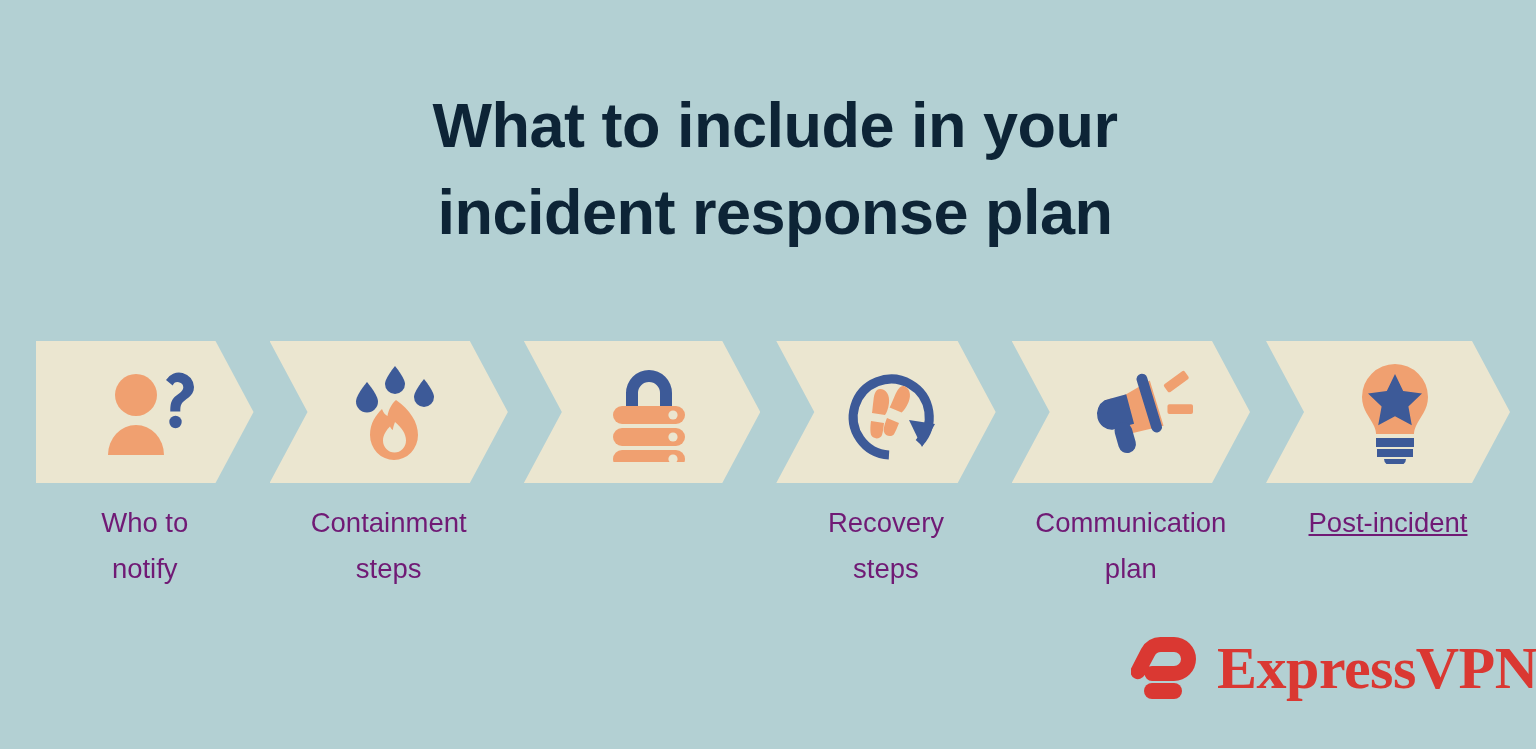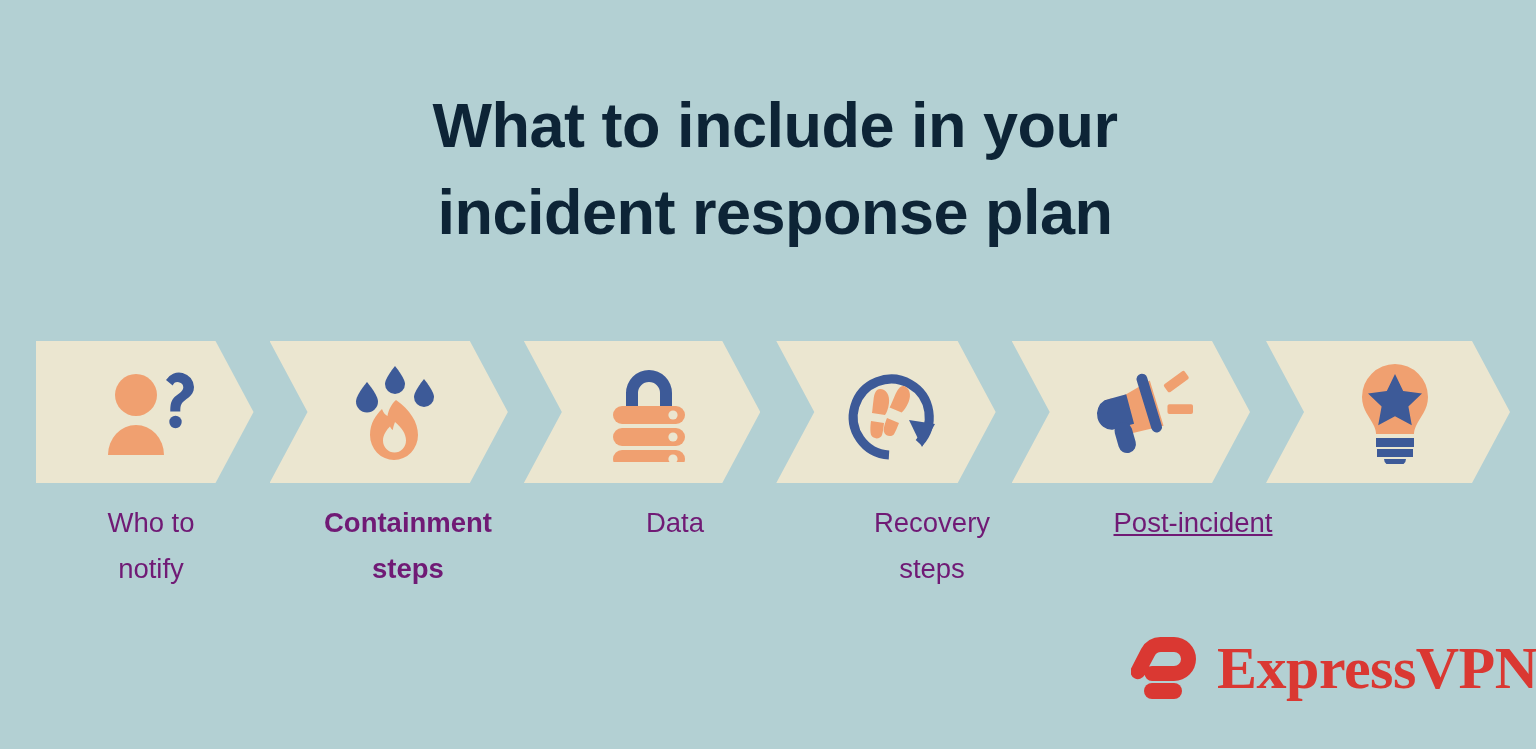--- a/index.html
+++ b/index.html
@@ -57,21 +57,21 @@
     -webkit-clip-path: polygon(0 0, calc(100% - 38px) 0, 100% 50%, calc(100% - 38px) 100%, 0 100%, 38px 50%);
     clip-path: polygon(0 0, calc(100% - 38px) 0, 100% 50%, calc(100% - 38px) 100%, 0 100%, 38px 50%);
   }
   .step-banner.flat-left {
     -webkit-clip-path: polygon(0 0, calc(100% - 38px) 0, 100% 50%, calc(100% - 38px) 100%, 0 100%);
     clip-path: polygon(0 0, calc(100% - 38px) 0, 100% 50%, calc(100% - 38px) 100%, 0 100%);
   }
   .step-banner:last-child { margin-right: 0; }
 
   .b0 { width: 230px; }
-  .b1 { width: 252px; font-weight: bold; }
+  .b1 { width: 252px; }
   .b2 { width: 250px; }
   .b3 { width: 232px; }
   .b4 { width: 252px; }
   .b5 { width: 258px; }
 
   .icon-slot {
     width: 110px;
     height: 104px;
     display: flex;
     align-items: center;
@@ -216,25 +216,28 @@
   <div class="labels-row">
     <div class="label-cell b0">
       <span class="label-line">Who to</span>
       <span class="label-line">notify</span>
     </div>
     <div class="label-cell b1">
       <span class="label-line">Containment</span>
       <span class="label-line">steps</span>
     </div>
     <div class="label-cell b2">
-      <span class="label-line">Data</span>
     </div>
     <div class="label-cell b3">
       <span class="label-line">Recovery</span>
       <span class="label-line">steps</span>
+    </div>
+    <div class="label-cell b4">
+      <span class="label-line">Communication</span>
+      <span class="label-line">plan</span>
     </div>
     <div class="label-cell b5">
       <span class="label-line">Post-incident</span>
     </div>
   </div>
 
   <div class="logo-block">
     <span class="logo-mark">
       <svg width="72" height="62" viewBox="0 0 72 62">
         <path d="M30 0 h13 a22 22 0 0 1 0 44 h-22 a7.5 7.5 0 0 1 0 -15 h22 a7 7 0 0 0 0 -14 h-13 a7 7 0 0 0 -6.4 4 l-10 19 a7.5 7.5 0 0 1 -13.4 -6.8 l10 -19.4 a22 22 0 0 1 19.8 -11.8 z" fill="#da3832"></path>

